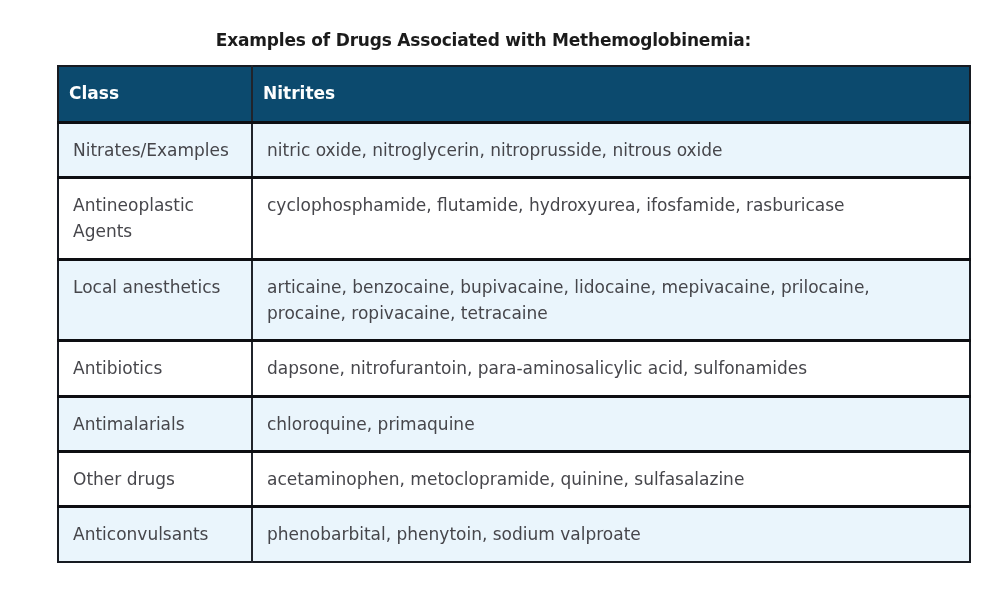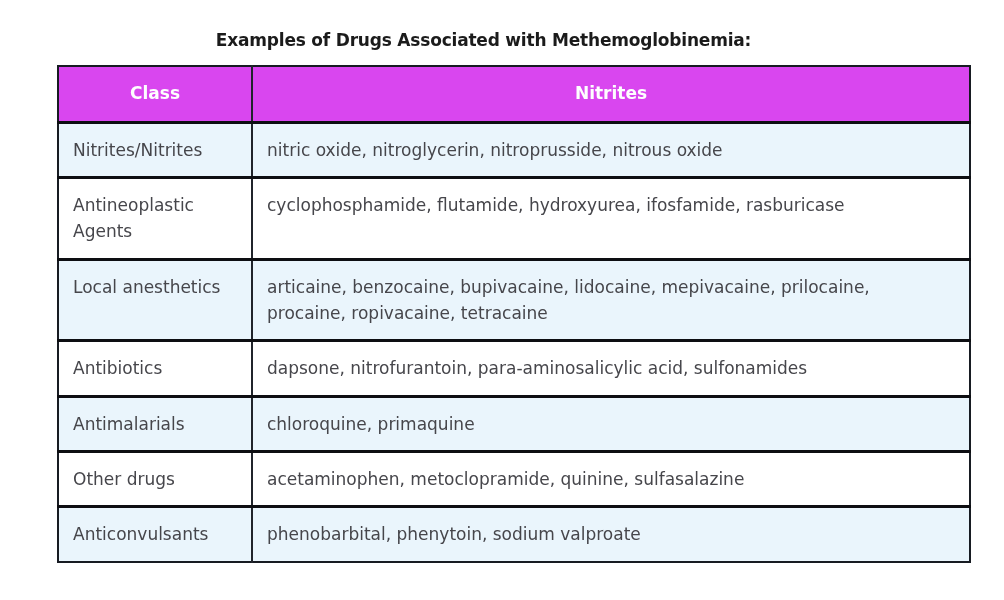--- a/index.html
+++ b/index.html
@@ -25,24 +25,24 @@
   }
   table.drug-table {
     width: 912px;
     table-layout: fixed;
     border-collapse: collapse;
     border: 2px solid #171b22;
     font-size: 17px;
   }
   col.c1 { width: 194px; }
   thead th {
-    background: #d946ef;
+    background: #0c4a6e;
     color: #fdfefe;
     font-weight: bold;
-    text-align: center;
+    text-align: left;
     padding: 14px 10px;
     line-height: 1.5;
     vertical-align: middle;
   }
   tbody td {
     color: #46464b;
     text-align: left;
     vertical-align: top;
     padding: 13px 14px;
     line-height: 1.55;
@@ -68,21 +68,21 @@
       <col class="c2">
     </colgroup>
     <thead>
       <tr>
         <th>Class</th>
         <th>Nitrites</th>
       </tr>
     </thead>
     <tbody>
       <tr>
-        <td><span class="class-text">Nitrites/Nitrites</span></td>
+        <td><span class="class-text">Nitrates/Examples</span></td>
         <td><span class="examples-text">nitric oxide, nitroglycerin, nitroprusside, nitrous oxide</span></td>
       </tr>
       <tr>
         <td><span class="class-text">Antineoplastic Agents</span></td>
         <td><span class="examples-text">cyclophosphamide, flutamide, hydroxyurea, ifosfamide, rasburicase</span></td>
       </tr>
       <tr>
         <td><span class="class-text">Local anesthetics</span></td>
         <td><span class="examples-text">articaine, benzocaine, bupivacaine, lidocaine, mepivacaine, prilocaine, procaine, ropivacaine, tetracaine</span></td>
       </tr>

